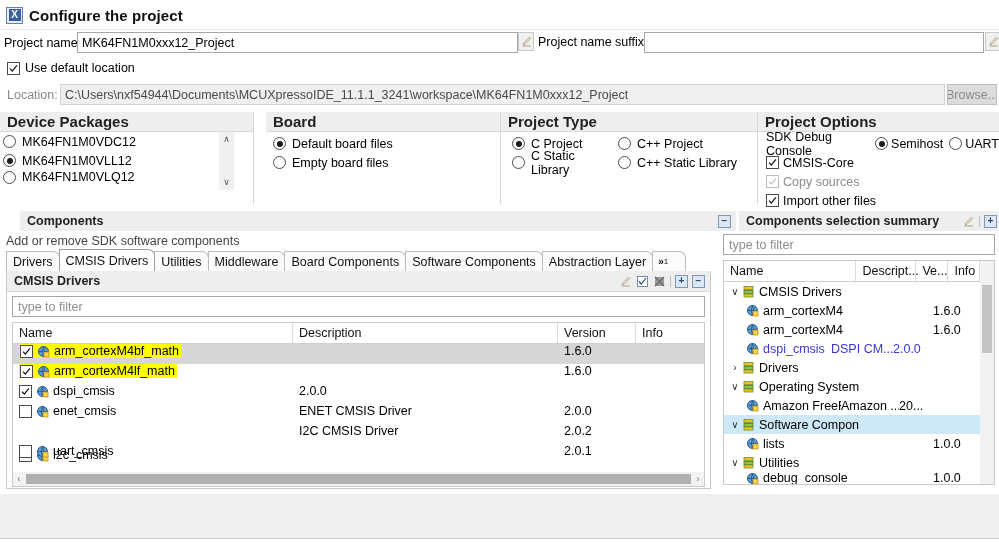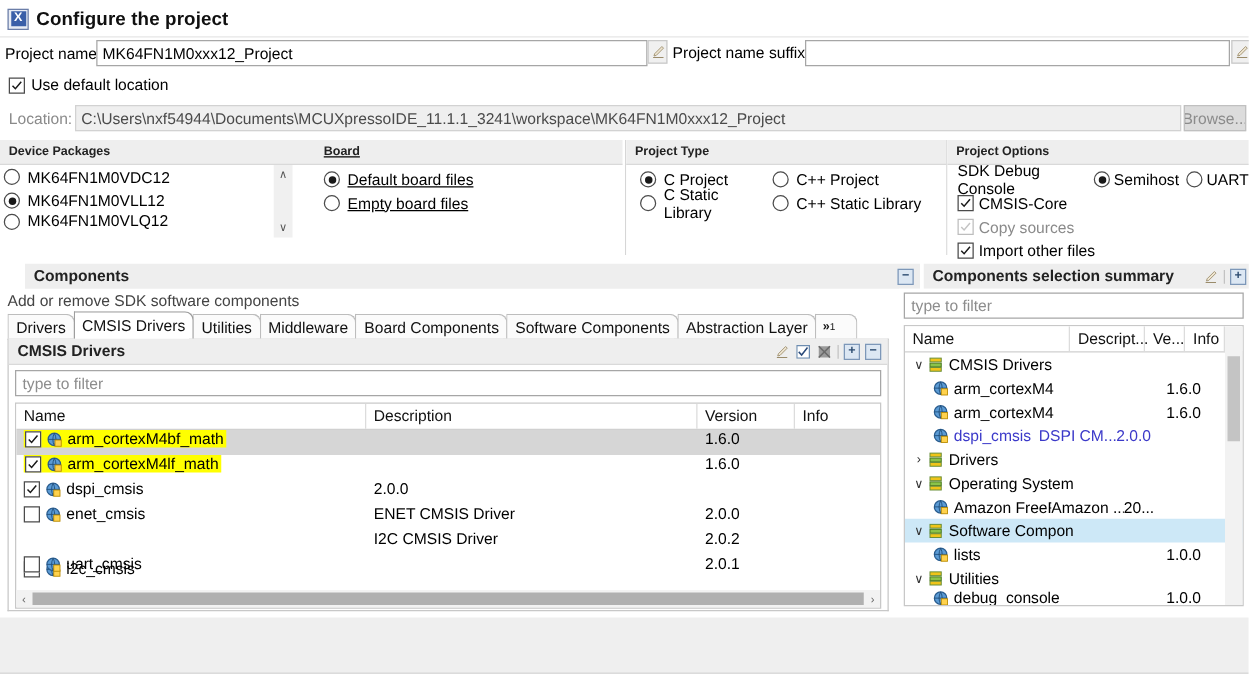--- a/index.html
+++ b/index.html
@@ -62,21 +62,21 @@
     width: 13px; height: 13px; border: 1px solid #4b4b4b; border-radius: 50%; background: #fff;
     display: inline-flex; align-items: center; justify-content: center; flex: 0 0 13px;
   }
   .rb .dot { width: 6px; height: 6px; border-radius: 50%; background: #1a1a1a; }
 
   
   .group { position: absolute; background: #fff; }
   .group-hdr {
     height: 20px; background: #eeeeee; border-bottom: 1px solid #d9d9d9;
     display: flex; align-items: center; padding-left: 7px;
-    font-weight: bold; font-size: 10px; color: #222;
+    font-weight: bold; font-size: 15px; color: #222;
   }
   .group-body { position: relative; }
 
   .vsep { position: absolute; width: 1px; background: #d6d6d6; }
 
   .listbox { position: relative; overflow: hidden; }
   .opt { display: flex; align-items: center; gap: 6px; height: 19px; padding-left: 3px; }
 
   .tinyscroll {
     position: absolute; right: 0; top: 0; width: 15px; background: #f0f0f0;
@@ -226,21 +226,21 @@
         <span class="lbl">MK64FN1M0VLQ12</span>
       </div>
       <div class="tinyscroll" style="height:58px;right:19px;">
         <span class="arr">∧</span>
         <span class="arr">∨</span>
       </div>
     </div>
   </div>
   <div class="vsep" style="left:253px;top:112px;height:92px;"></div>
 
-  <div class="group" style="left:252px;top:112px;width:246px;height:92px;text-decoration:underline;">
+  <div class="group" style="left:266px;top:112px;width:246px;height:92px;">
     <div class="group-hdr">Board</div>
     <div class="group-body" style="padding-left:4px;padding-top:2px;">
       <div class="opt">
         <span class="rb">
             <span class="dot"></span>
           </span>
         <span class="lbl">Default board files</span>
       </div>
       <div class="opt">
         <span class="rb"></span>

